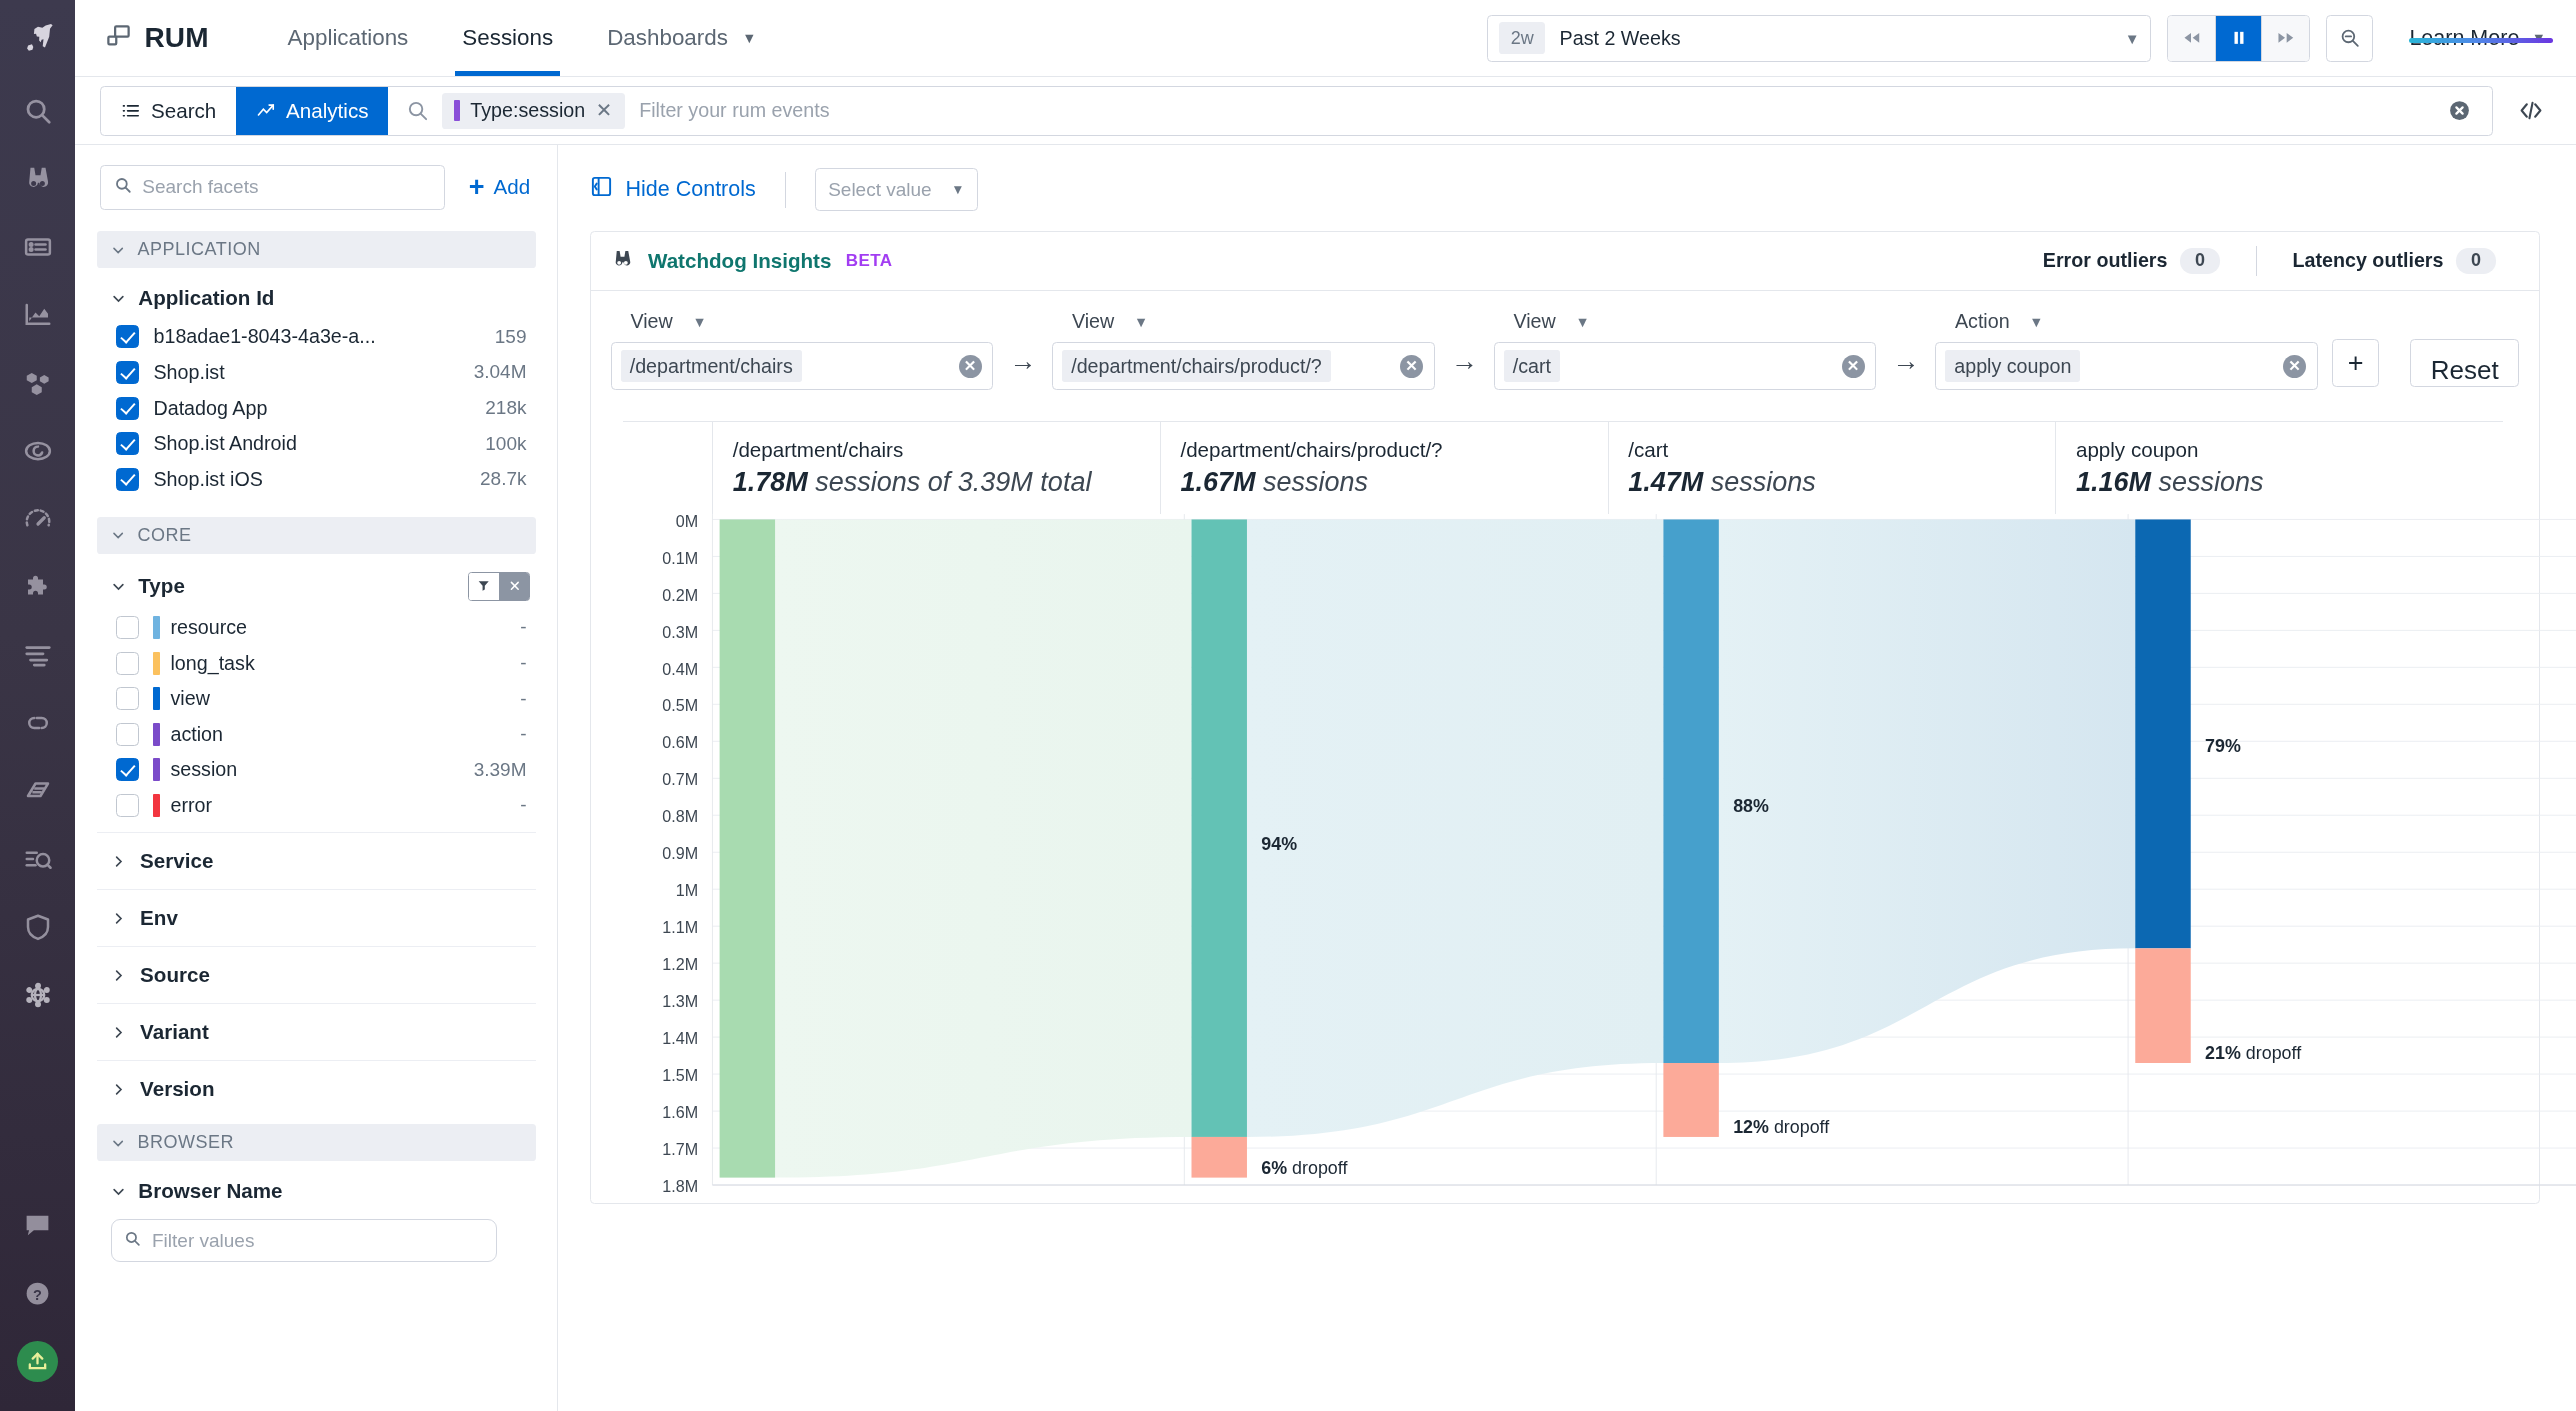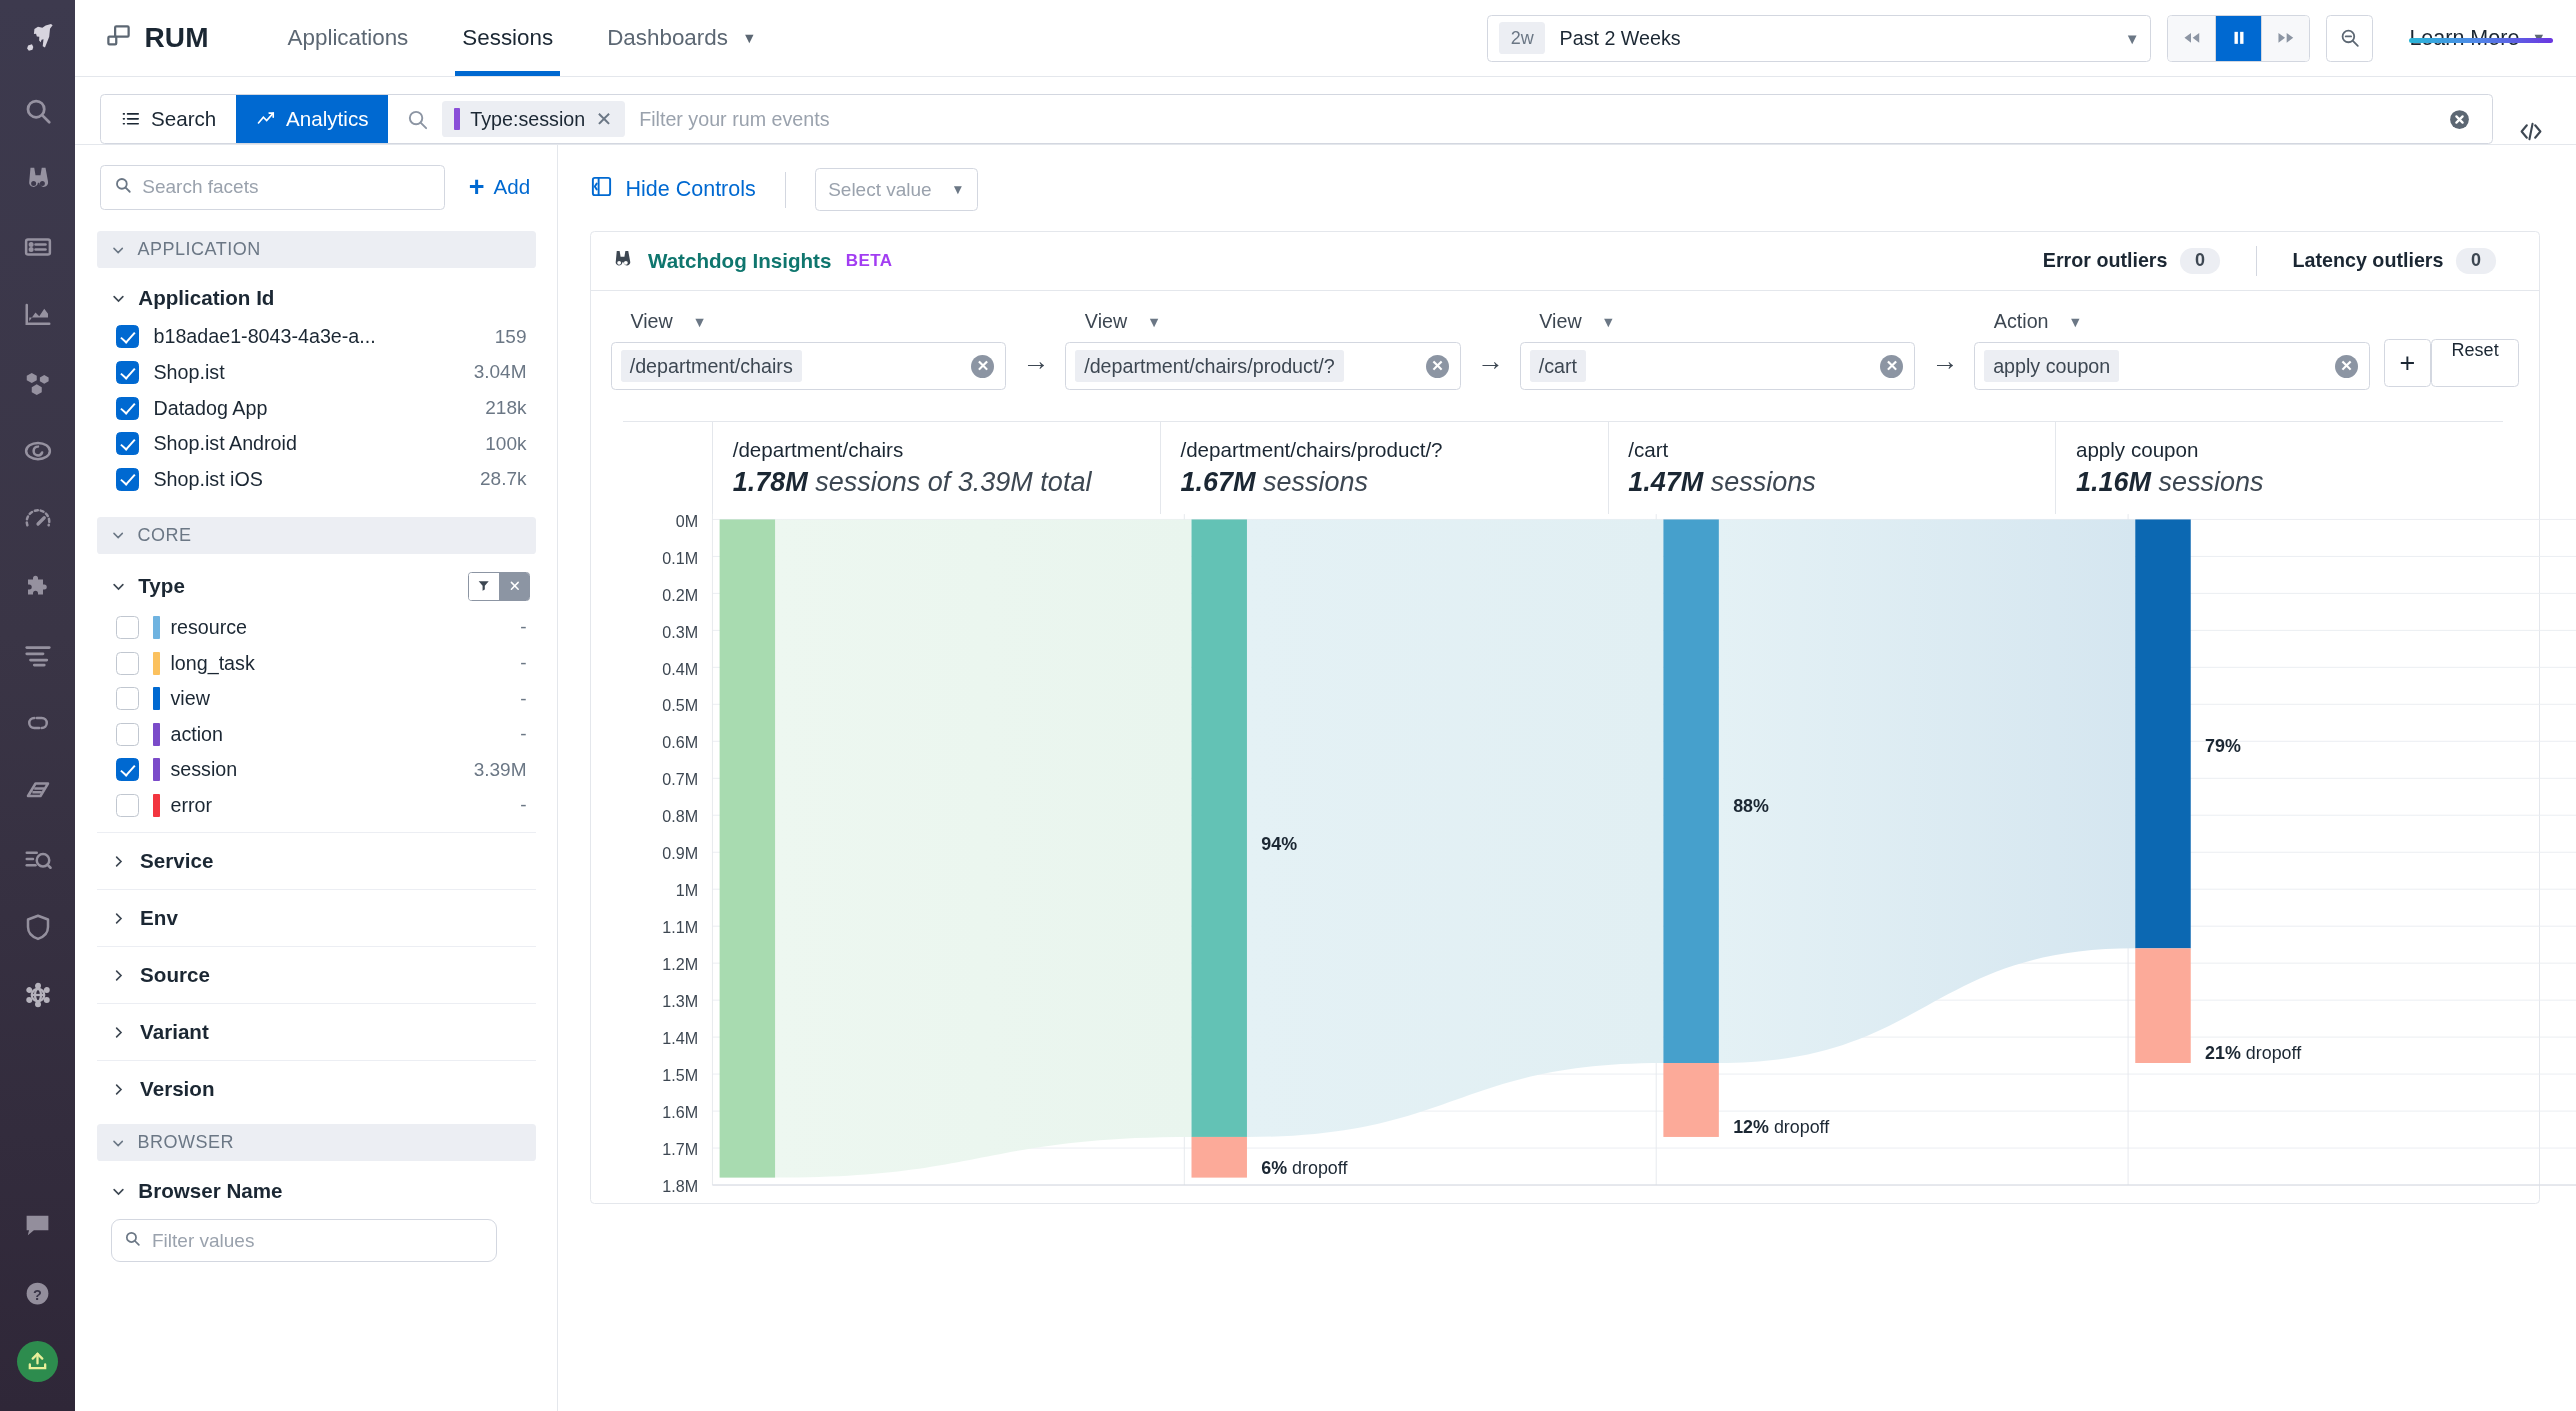--- a/index.html
+++ b/index.html
@@ -81,21 +81,21 @@
     display:flex; align-items:center; gap:12.5px; margin: auto 0; padding: 0 30px 0 36px;
     font-size: 21.5px; color:#1b2733; font-weight:500; cursor:pointer; position:relative;
   }
   .learnmore::before{
     content:""; position:absolute; left: 36px; right: 23px; top: 12.5px; height:5.4px; border-radius:2.7px;
     background: linear-gradient(90deg,#29b6d8 0%, #4f8ae8 45%, #6b36e0 100%);
   }
 
   
   #searchrow {
-    height: 68px; flex: 0 0 68px; display:flex; align-items:flex-end;
+    height: 68px; flex: 0 0 68px; display:flex; align-items:center;
     padding: 0 30px 0 25px; border-bottom:0.9px solid #e4e7ec; background:#fff;
   }
   .searchbox {
     flex:1 1 auto; display:flex; align-items:stretch; height: 50px;
     border:0.9px solid #d3d7e0; border-radius:4.5px; overflow:hidden; background:#fff;
   }
   .sbtn { display:flex; align-items:center; gap:10.7px; padding:0 19.7px; font-size:20.6px;
           color:#1b2733; cursor:pointer; }
   .sbtn.active { background:#0069d1; color:#fff; }
   .sbtn svg { display:block; }
@@ -201,22 +201,22 @@
   .step-sp { flex:1 1 auto; }
   .clearcirc { width:23px; height:23px; border-radius:50%; background:#8c95a3; color:#fff;
                display:flex; align-items:center; justify-content:center; font-size:15px;
                font-weight:700; cursor:pointer; flex:0 0 23px;}
   .arrow { width: 59px; display:flex; align-items:center; justify-content:center;
            font-size: 27px; color:#3d4752; padding-top: 36px; flex:0 0 59px;}
   .plusbtn { width:47px; height:48px; border:0.9px solid #d3d7e0; border-radius:4.5px;
              display:flex;align-items:center;justify-content:center; font-size:27px;
              color:#1b2733; margin-top:29px; margin-left: 14.3px; cursor:pointer;}
   .resetbtn { height:48px; border:0.9px solid #d3d7e0; border-radius:4.5px; display:flex;
-              align-items:flex-start; padding: 0 19.7px; font-size:18px; color:#1b2733;
-              margin-top:29px; margin-left: 0; cursor:pointer;}
+              align-items:flex-end; padding: 0 19.7px; font-size:26px; color:#1b2733;
+              margin-top:29px; margin-left: 31px; cursor:pointer;}
 
   
   .funnel-wrap { padding: 21.5px 36px 0 32px; flex:1 1 auto; min-height:0; }
   .funnel-card { border-top:0.9px solid #e4e7ec; }
   .colhdrs { display:flex; padding: 0; }
   .colhdr { padding: 16px 0 16px 19.7px; border-left:0.9px solid #e4e7ec; }
   .colhdr:first-child { border-left: none; }
   .ch-name { font-size:20.6px; color:#1b2733; padding-bottom: 5.4px; }
   .ch-sub { font-size:27px; color:#1b2733;font-style:italic; }
   .ch-sub b { font-weight:700; }

